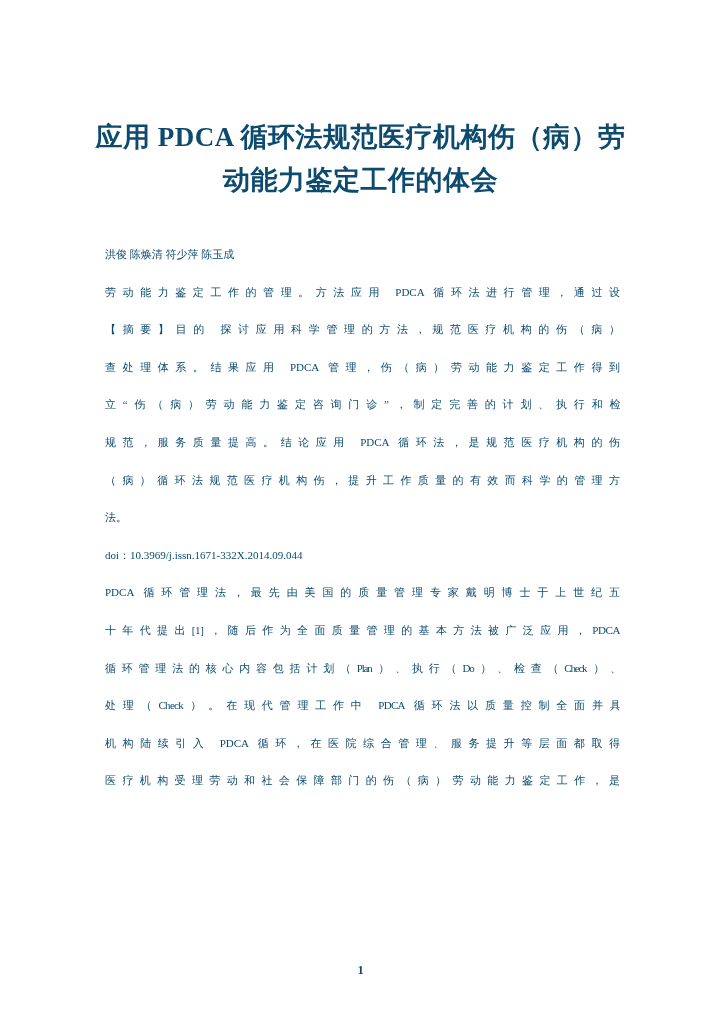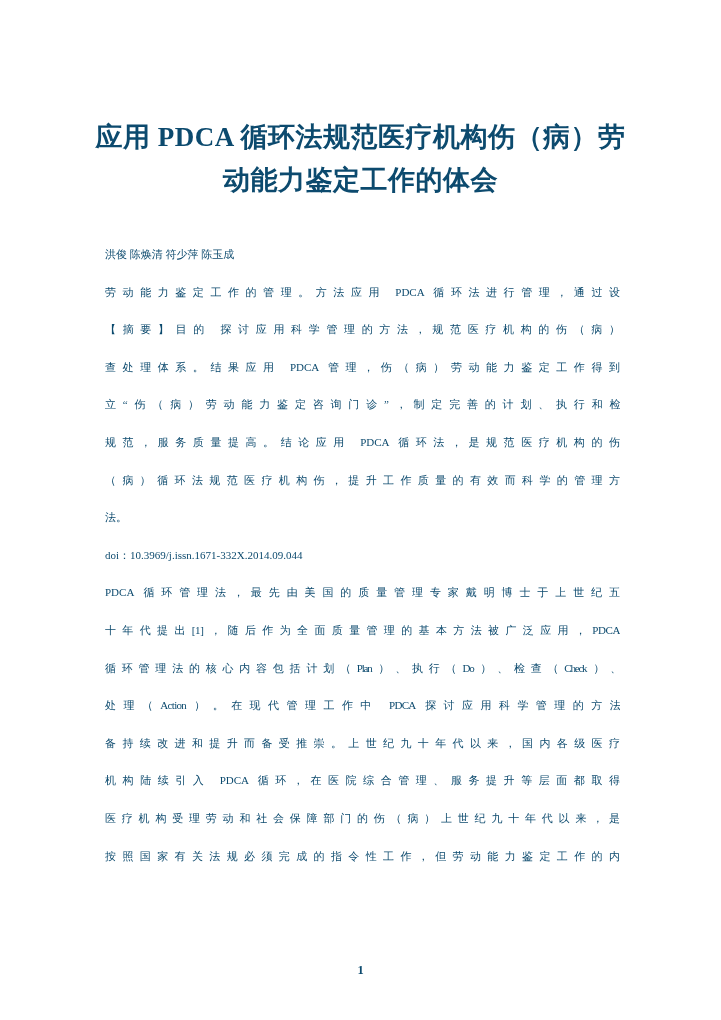--- a/index.html
+++ b/index.html
@@ -78,23 +78,21 @@
     <div class="line j t05">立“伤（病）劳动能力鉴定咨询门诊”，制定完善的计划、执行和检</div>
     <div class="line j">规范，服务质量提高。结论应用 PDCA 循环法，是规范医疗机构的伤</div>
     <div class="line j">（病）循环法规范医疗机构伤，提升工作质量的有效而科学的管理方</div>
     <div class="line l">法。</div>
 
     <div class="line l">doi：10.3969/j.issn.1671-332X.2014.09.044</div>
 
     <div class="line j">PDCA 循环管理法，最先由美国的质量管理专家戴明博士于上世纪五</div>
     <div class="line j t04">十年代提出[1]，随后作为全面质量管理的基本方法被广泛应用，PDCA</div>
     <div class="line j t12">循环管理法的核心内容包括计划（Plan）、执行（Do）、检查（Check）、</div>
-    <div class="line j t07">处理（Action）。在现代管理工作中 PDCA 探讨应用科学管理的方法</div>
-    <div class="line j">备持续改进和提升而备受推崇。上世纪九十年代以来，国内各级医疗</div>
+    <div class="line j t07">处理（Check）。在现代管理工作中 PDCA 循环法以质量控制全面并具</div>
     <div class="line j">机构陆续引入 PDCA 循环，在医院综合管理、服务提升等层面都取得</div>
 
-    <div class="line j">医疗机构受理劳动和社会保障部门的伤（病）上世纪九十年代以来，是</div>
-    <div class="line j">按照国家有关法规必须完成的指令性工作，但劳动能力鉴定工作的内</div>
+    <div class="line j">医疗机构受理劳动和社会保障部门的伤（病）劳动能力鉴定工作，是</div>
   </div>
 
   <div class="page-number">1</div>
 
 </div>
 
 </body></html>

